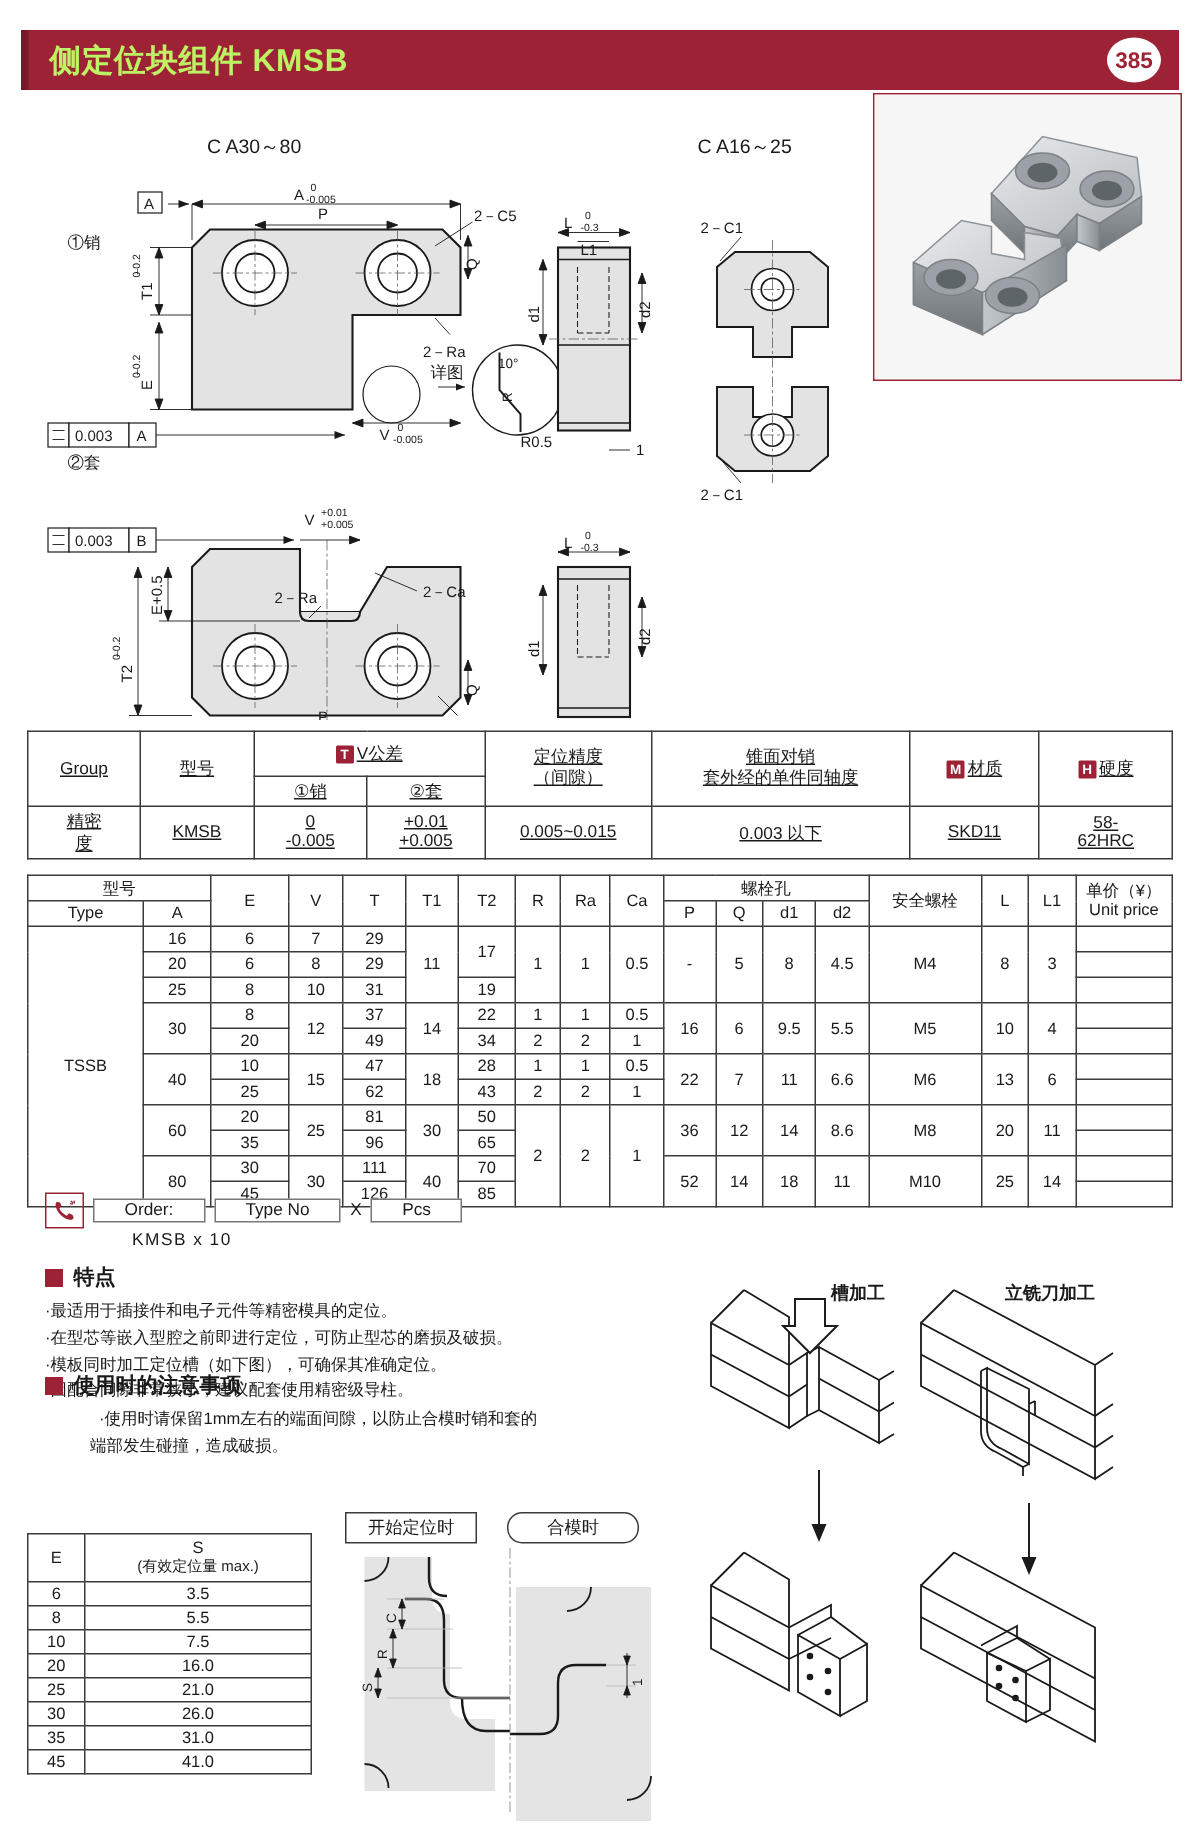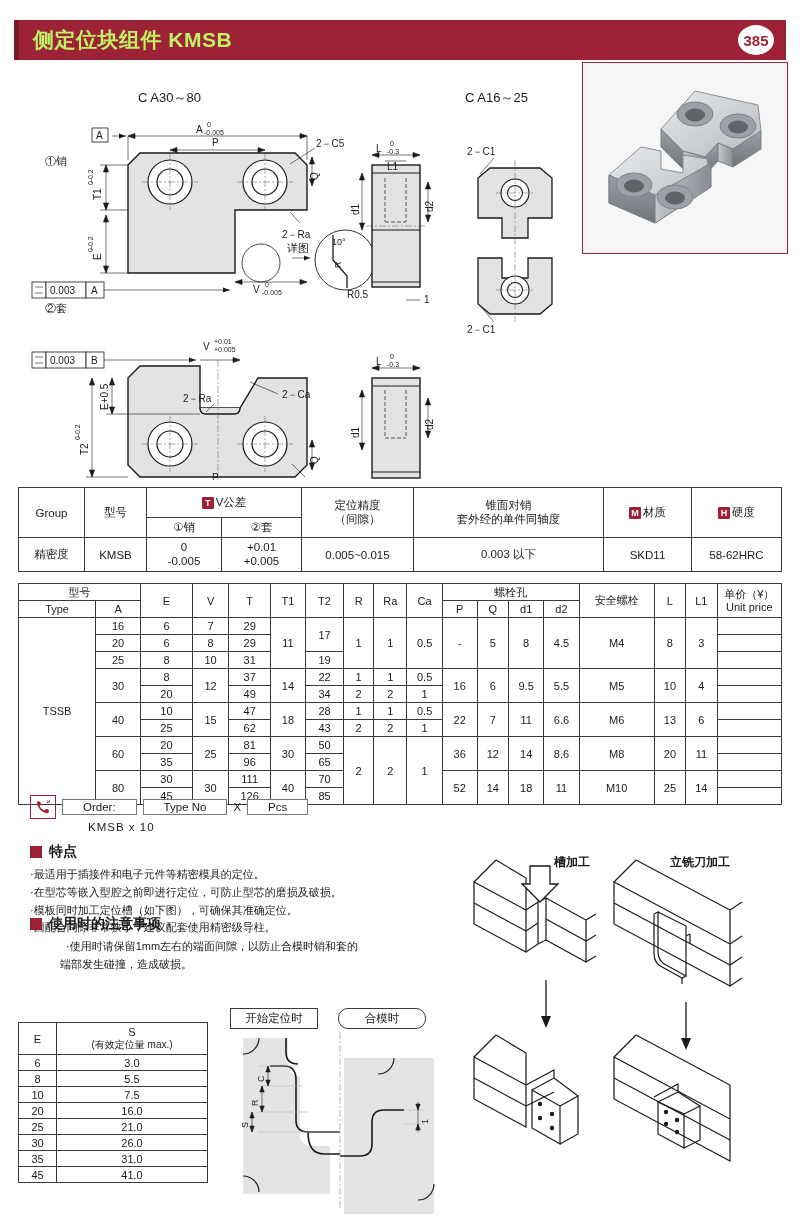--- a/index.html
+++ b/index.html
@@ -41,21 +41,21 @@
   .draw svg { display:block; }
 
   
   table { border-collapse:collapse; }
   .tbl1 {
     position:absolute; left:18px; top:487px; width:764px;
     font-size:11.5px;
   }
   .tbl1 td, .tbl1 th {
     border:1px solid #3a3a3a; text-align:center; vertical-align:middle;
-    padding:2px 5px; font-weight:normal;
+    padding:2px 21px; font-weight:normal;text-decoration:underline;
   }
   .tbl1 .r1 td { height:30px; }
   .tbl1 .r2 td { height:18px; }
   .tbl1 .body td { height:34px; font-size:11.5px; }
   .badge {
     display:inline-block; background:#9d2235; color:#fff;
     font-size:9px; font-weight:bold; width:12px; height:12px;
     line-height:12px; text-align:center; margin-right:2px;
     vertical-align:middle; border-radius:1px;
   }
@@ -737,21 +737,21 @@
       <td class="hcell" style="width:38px">E</td>
       <td class="hcell">
         <div class="stack">
           <span>S</span>
           <span class="sm">(有效定位量 max.)</span>
         </div>
       </td>
     </tr>
     <tr>
       <td>6</td>
-      <td>3.0</td>
+      <td>3.5</td>
     </tr>
     <tr>
       <td>8</td>
       <td>5.5</td>
     </tr>
     <tr>
       <td>10</td>
       <td>7.5</td>
     </tr>
     <tr>

